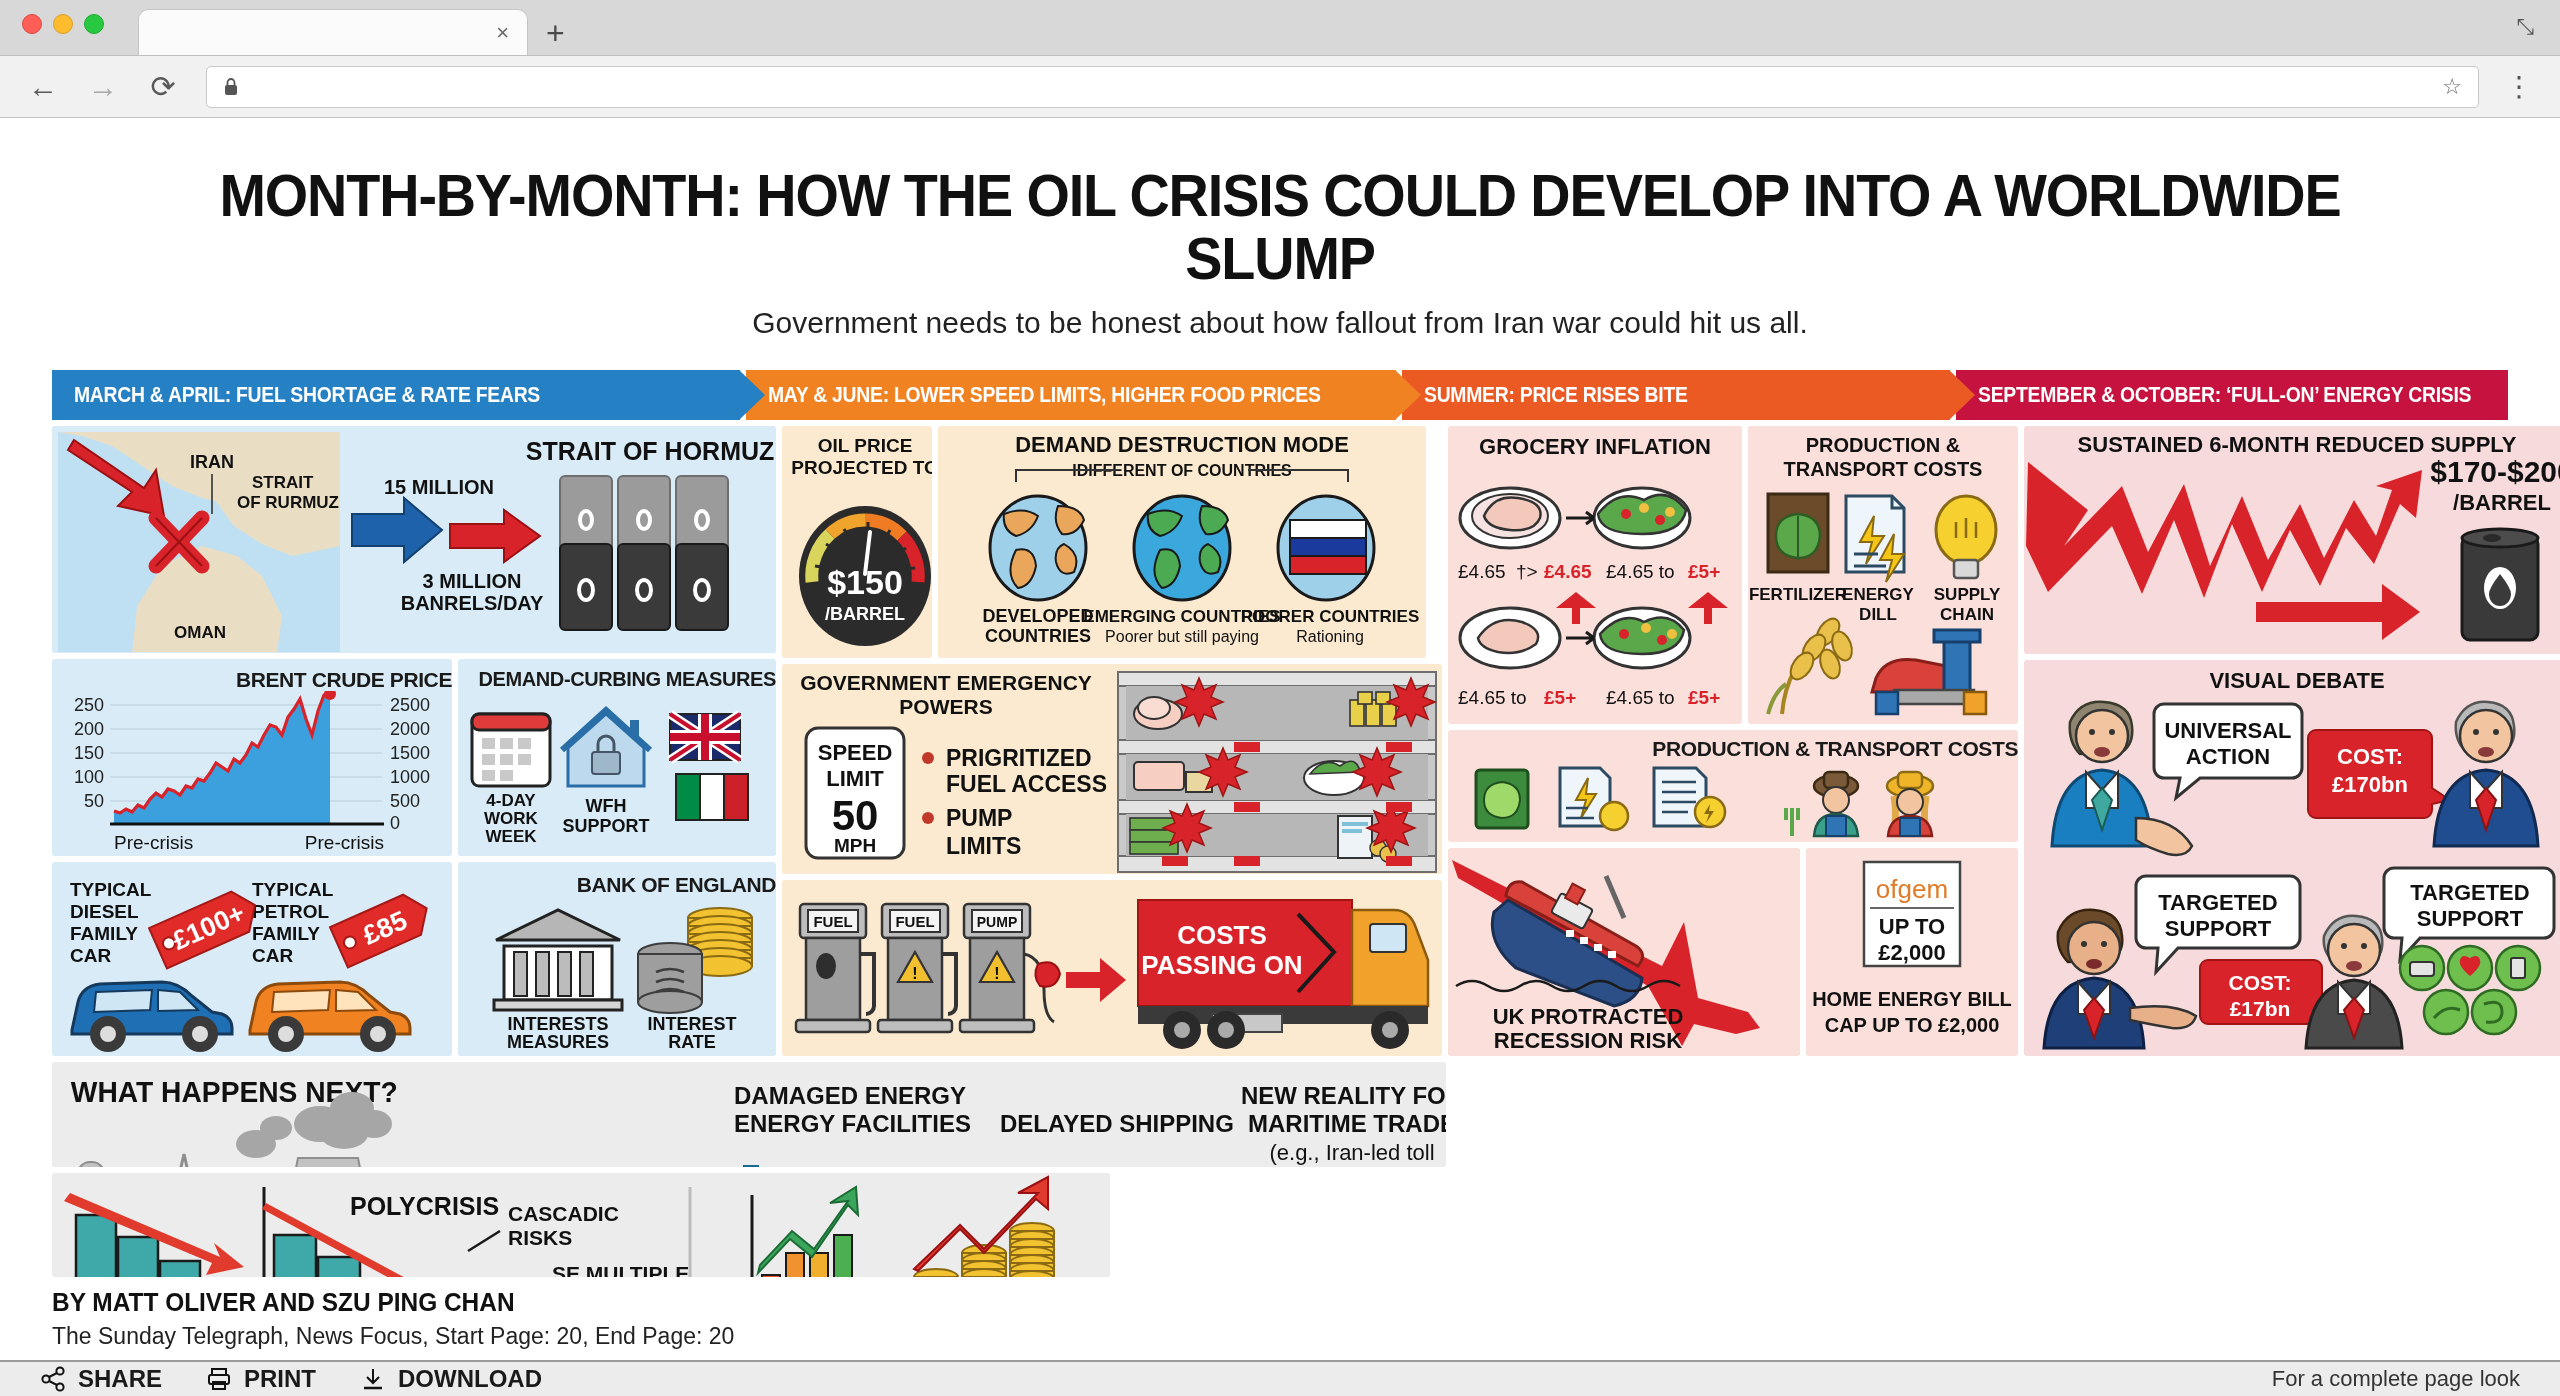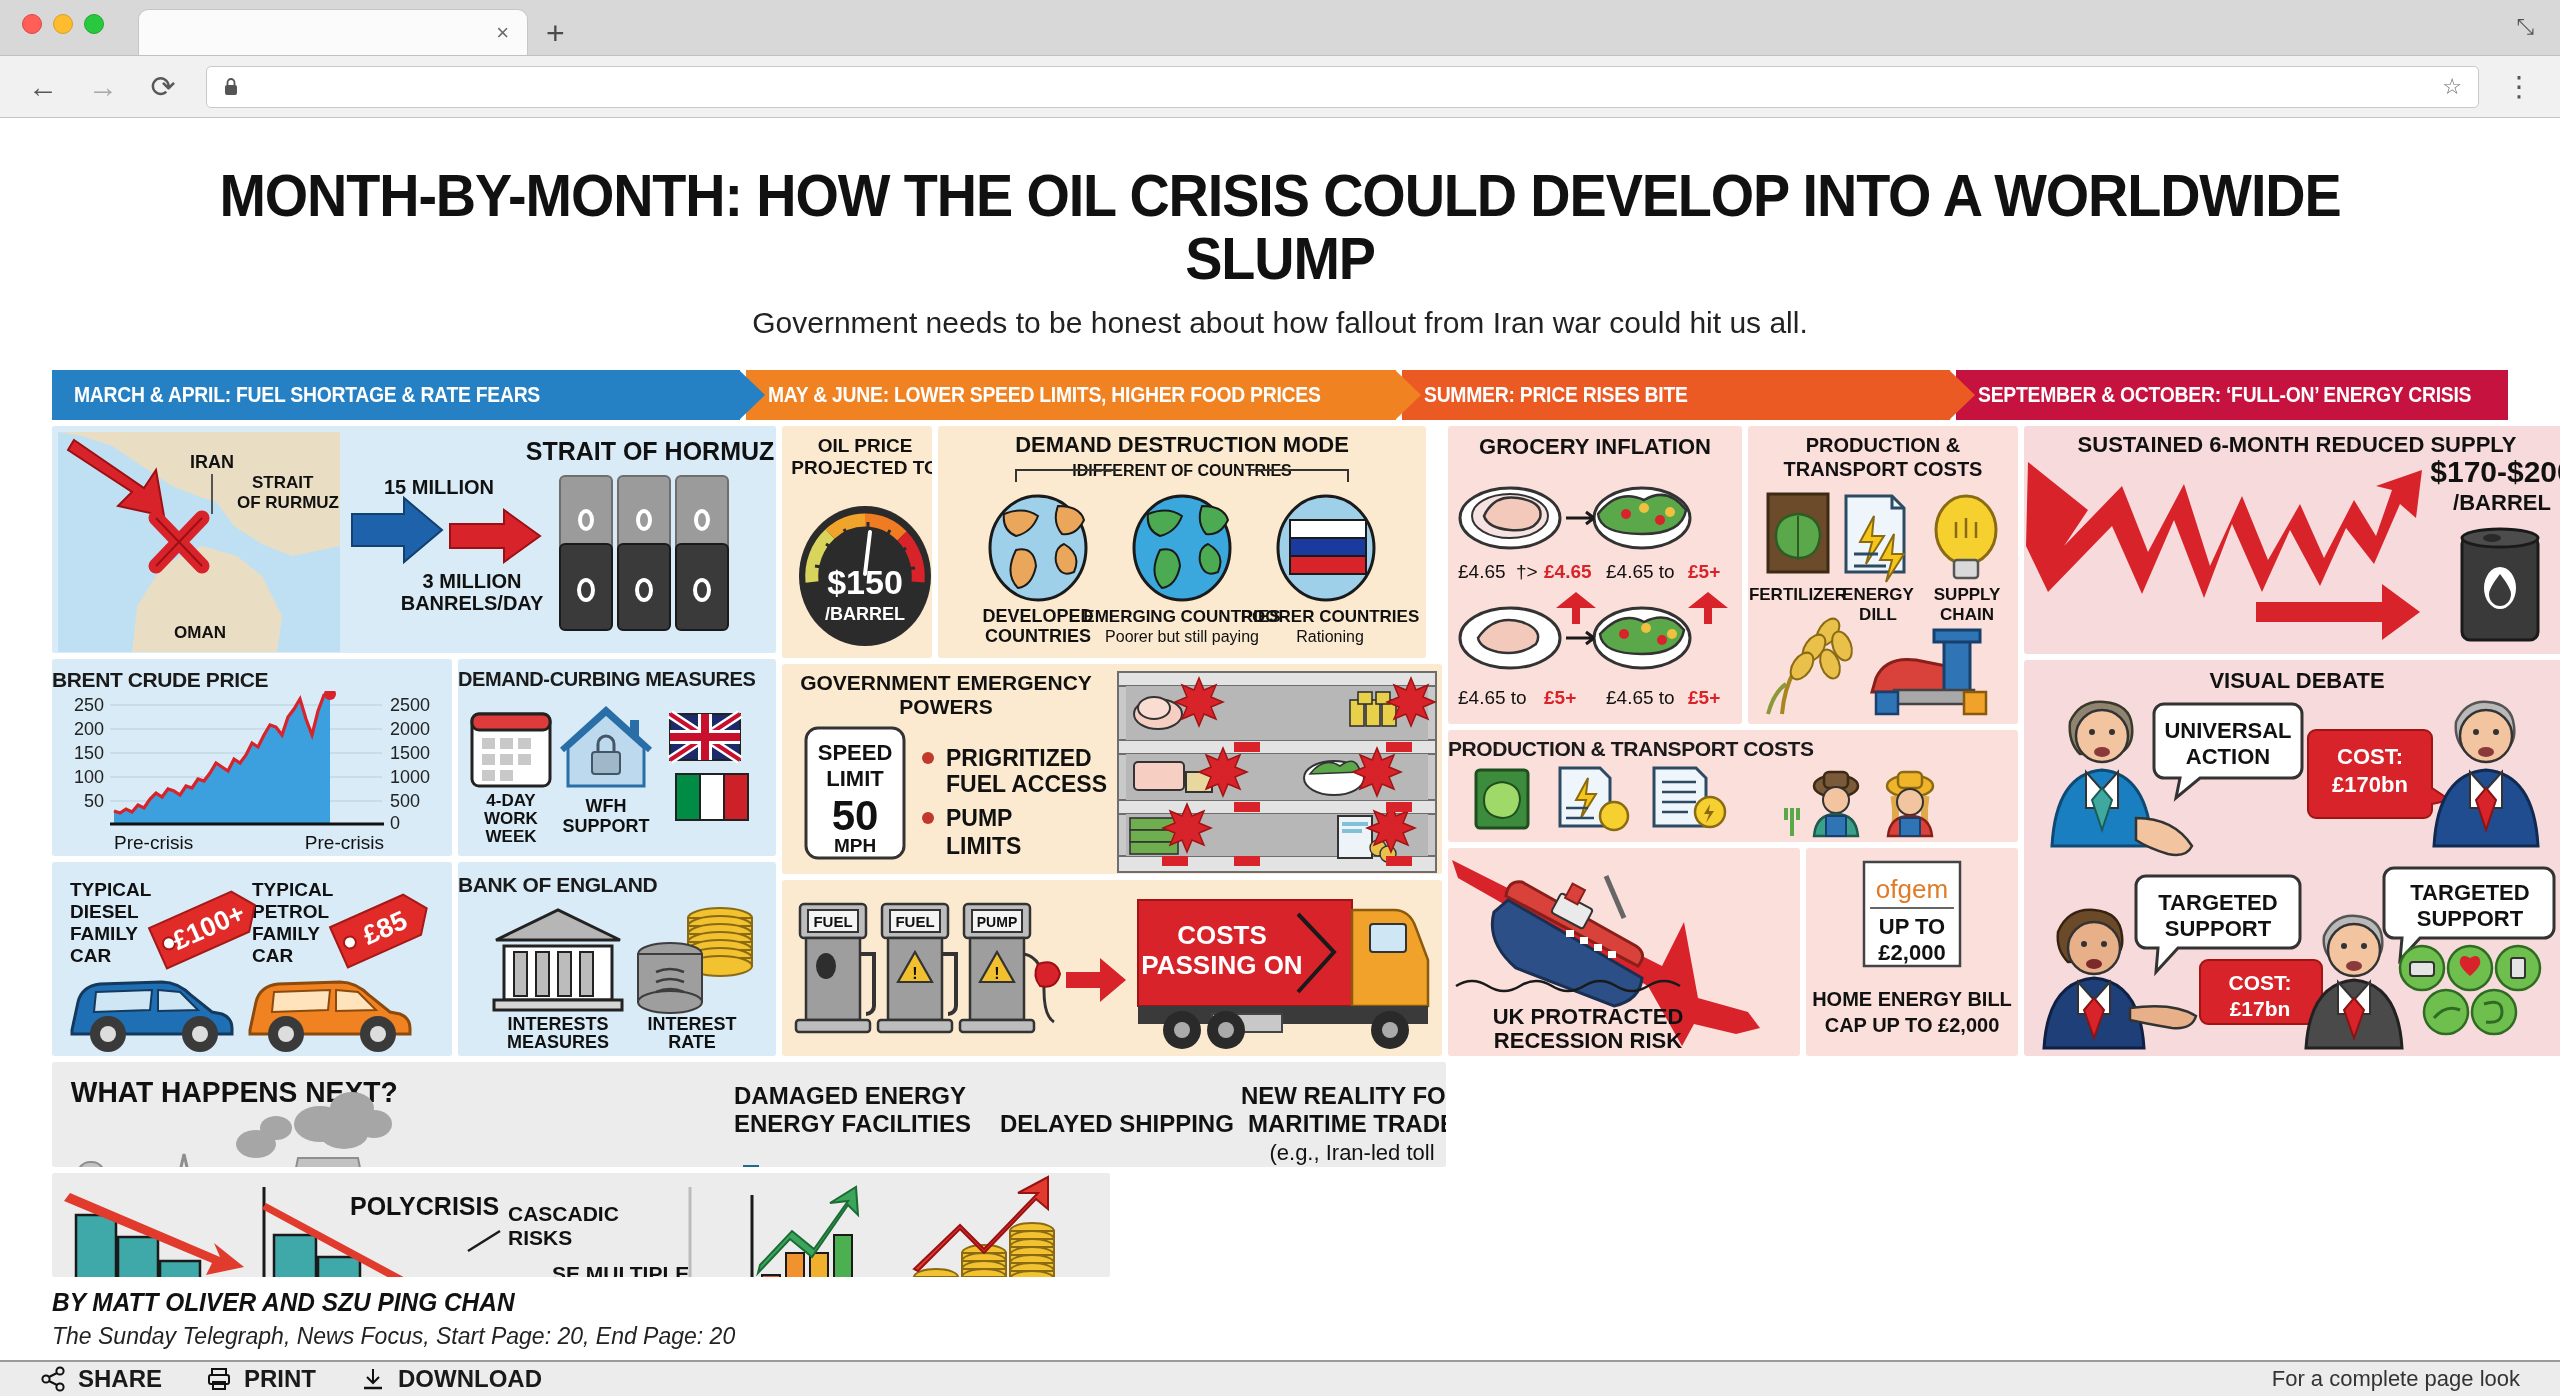--- a/index.html
+++ b/index.html
@@ -59,36 +59,36 @@
   .banner span { transform: scaleX(0.88); transform-origin: left center;
                  display: inline-block; white-space: nowrap; }
   .bn-arrow { position: absolute; right: -25px; top: 0; width: 26px; height: 50px; z-index: 3; }
 
   
   .cols { display: flex; margin-top: 6px; height: 630px; gap: 6px; }
   .col { display: flex; flex-direction: column; gap: 6px; }
   .c1 { width: 724px; } .c2 { width: 660px; } .c3 { width: 570px; } .c4 { width: 546px; }
 
   .cell { border-radius: 3px; position: relative; overflow: hidden; }
-  .cellt { font-weight: bold; text-align: left; color: #1a1a1a;
+  .cellt { font-weight: bold; text-align: right; color: #1a1a1a;
            letter-spacing: -0.4px; line-height: 1.05; }
 
   .bg-blue  { background: #d8ebf7; }
   .bg-cream { background: #fbeacf; }
   .bg-pink  { background: #fadfdb; }
   .bg-rose  { background: #f7dbdc; }
   .bg-gray  { background: #ececec; }
 
   .row2 { display: flex; gap: 6px; }
 
   
   .bottom { display: flex; gap: 6px; margin-top: 6px; height: 215px; flex-direction: column; }
 
   
-  .byline { padding: 10px 20px 0 52px; font-style: italic; }
+  .byline { padding: 10px 20px 0 52px; }
   .byline .auth { font-weight: bold; font-size: 26px; color: #111; transform: scaleX(0.94);
                   transform-origin: left center; display: inline-block; }
   .byline .pub { font-size: 23px; color: #222; margin-top: 5px; }
 
   .footer { height: 62px; background: #ececec; border-top: 2px solid #9a9a9a;
             display: flex; align-items: center; padding: 0 40px; gap: 44px; margin-top: 10px; }
   .fbtn { display: flex; align-items: center; gap: 12px; font-weight: bold;
           font-size: 24px; color: #1a1a1a; }
   .fbtn .g { font-size: 26px; }
   .fnote { margin-left: auto; font-size: 22px; color: #333; }

